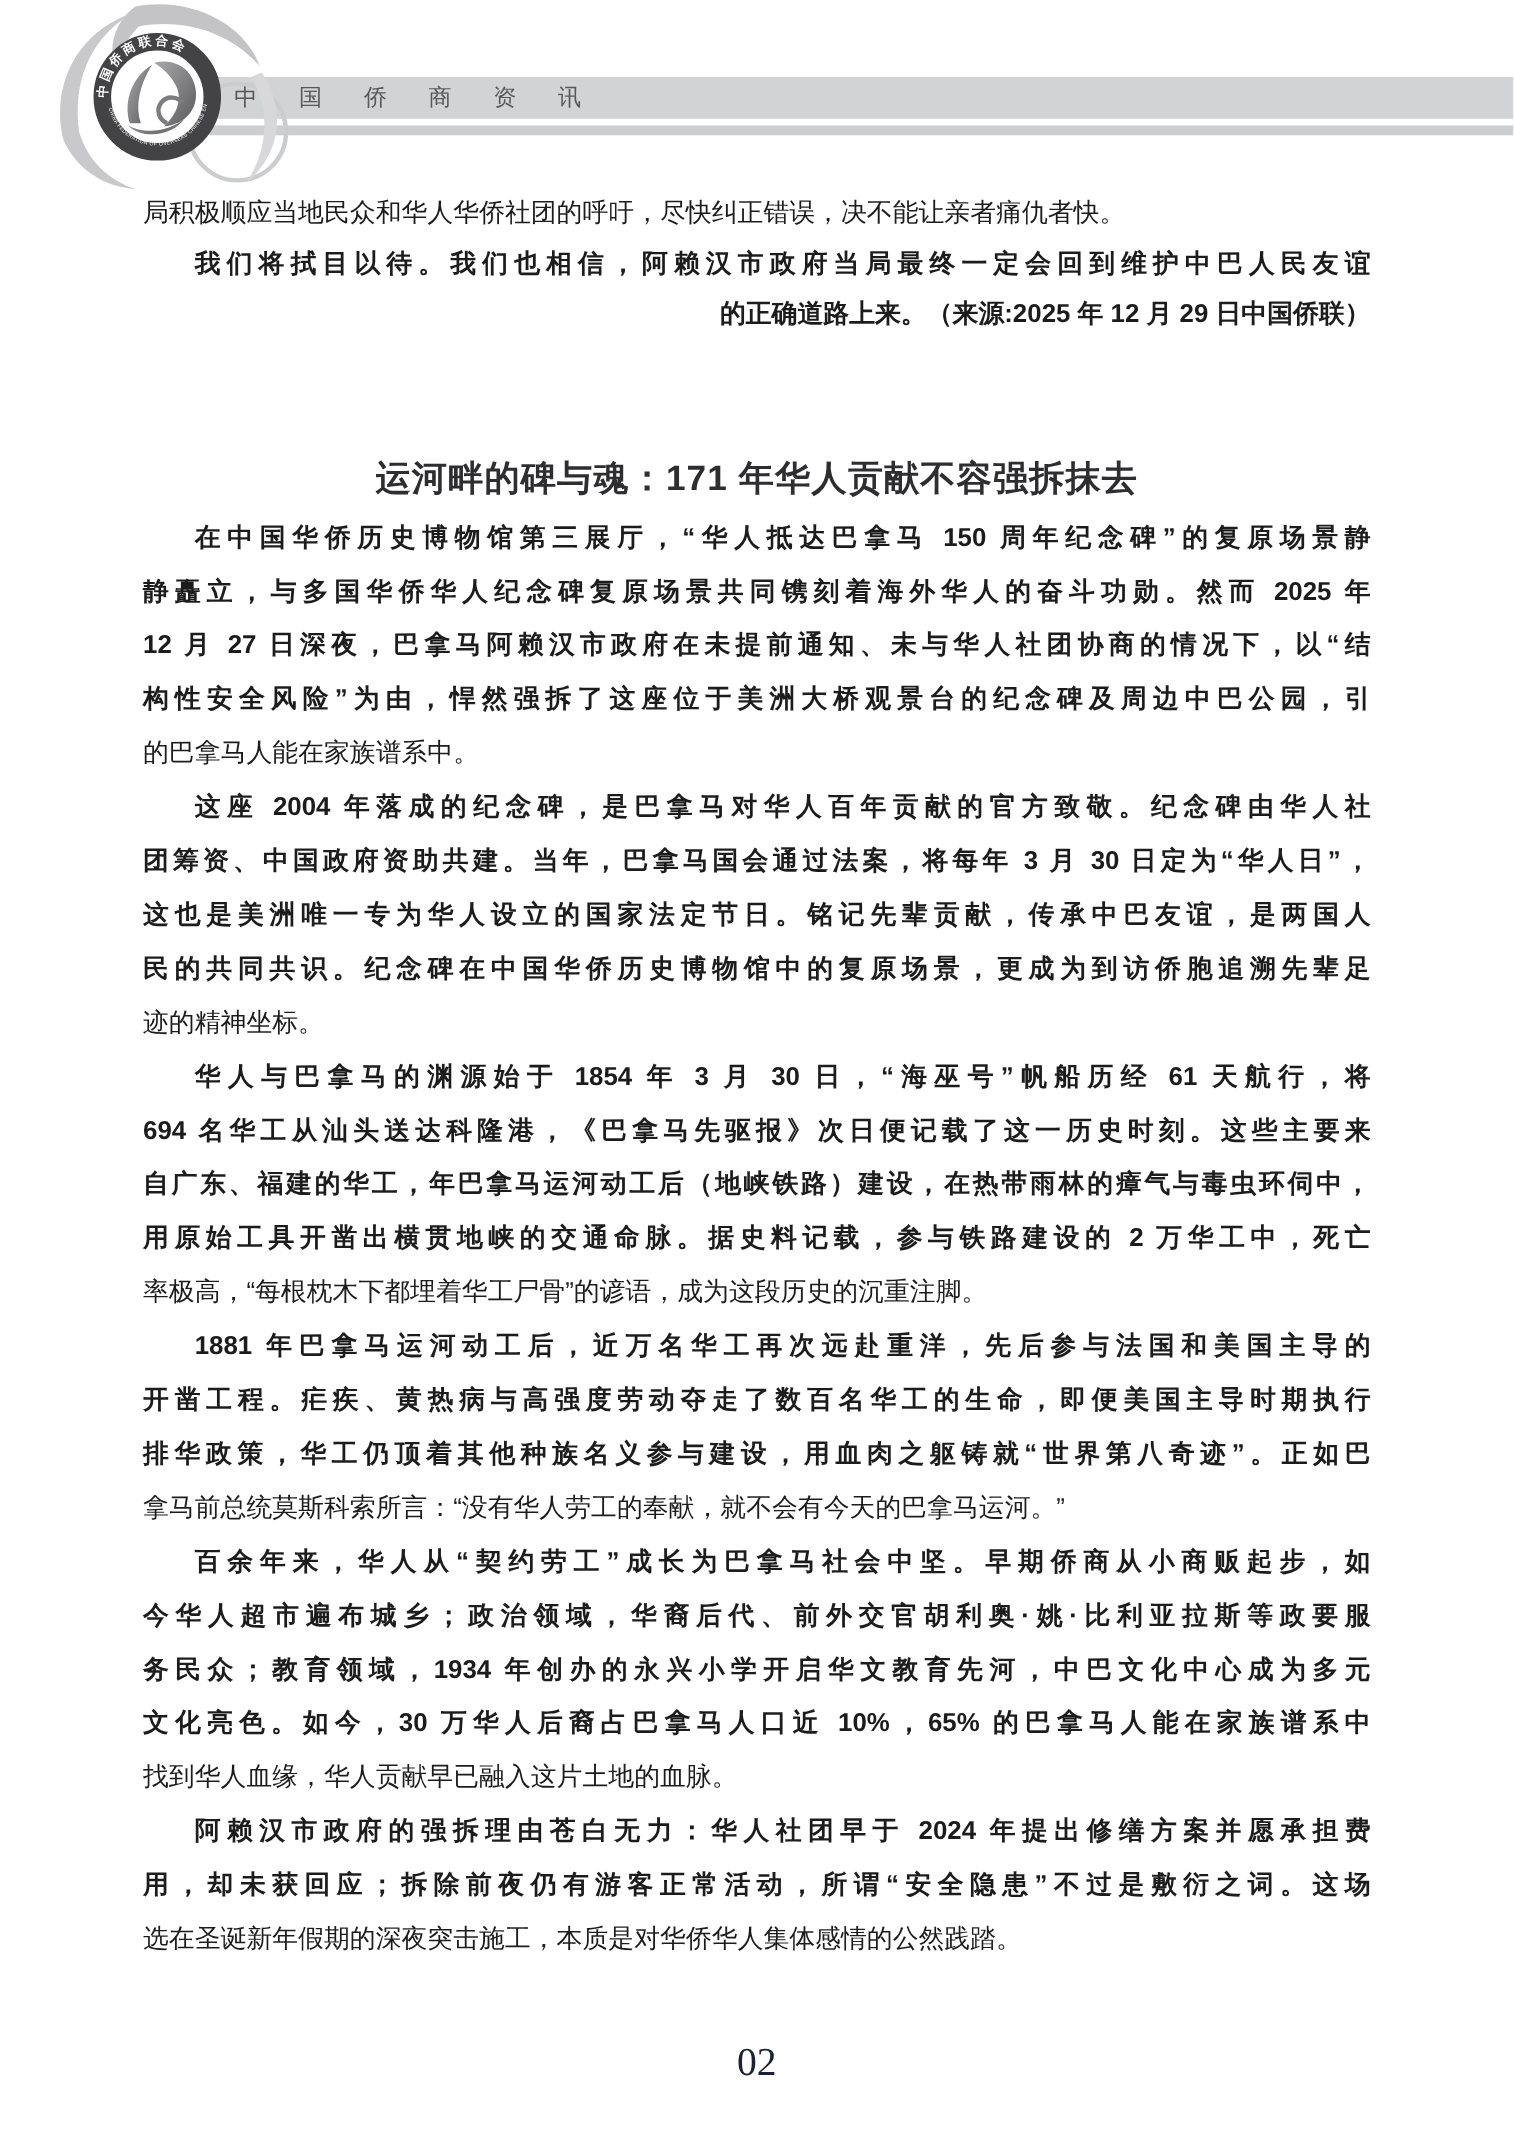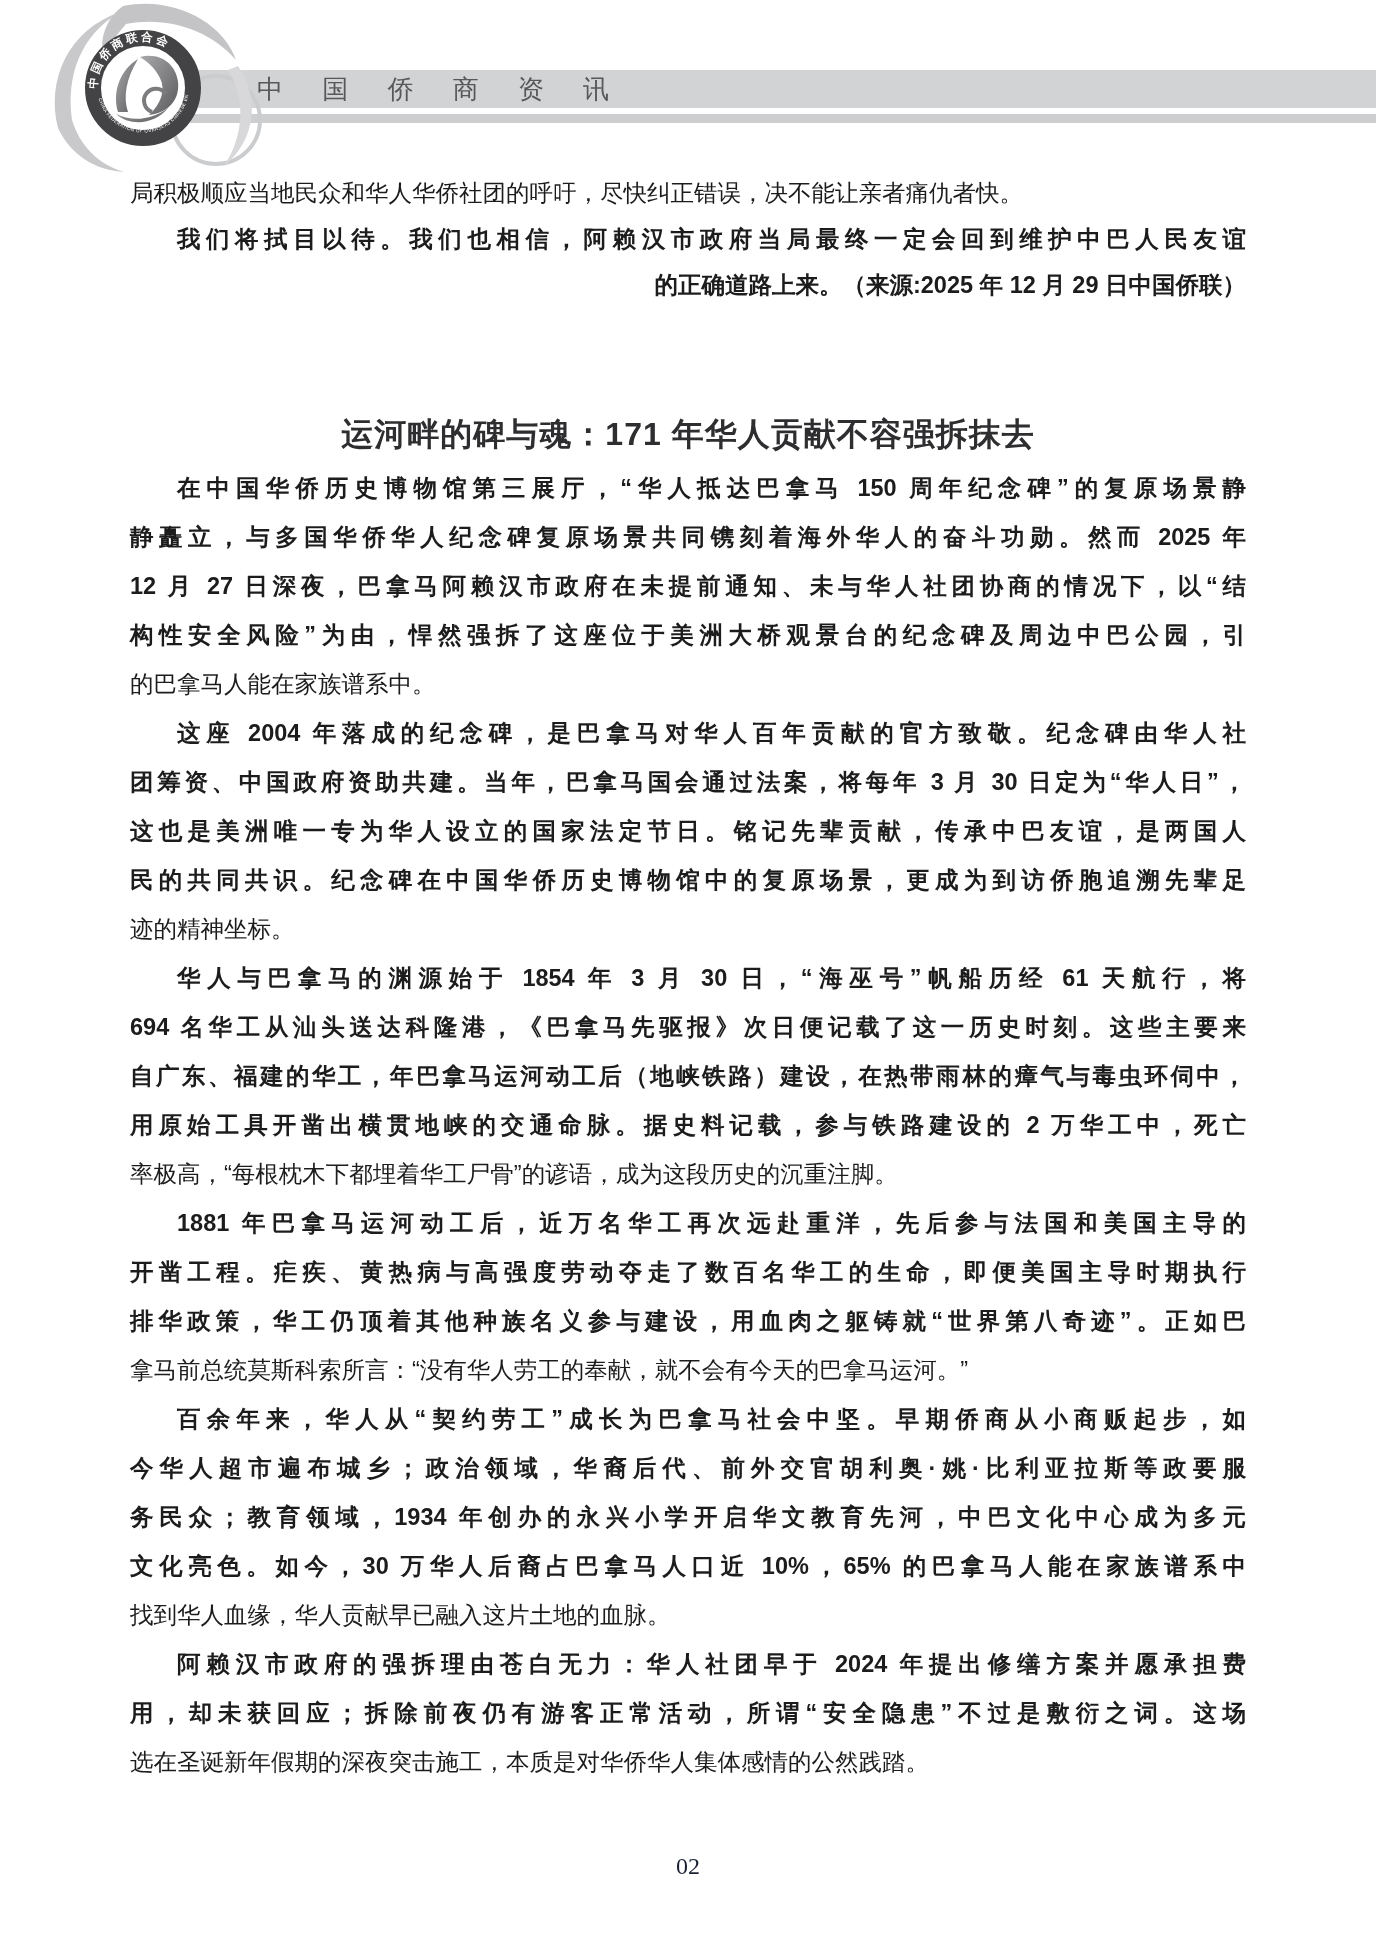--- a/index.html
+++ b/index.html
@@ -9,21 +9,21 @@
     font-family:"Liberation Sans","DejaVu Sans",sans-serif;
     color:#1c1c1c;
   }
   
   .band {
     position:absolute; left:95px; right:0; top:70px; height:38px;
     background:#d2d3d5;
   }
   .band-title {
     position:absolute; left:118px; top:0; height:48px; line-height:38px;
-    font-size:26px; letter-spacing:16px; color:#58585a; white-space:pre;margin-left:44px;
+    font-size:21px; letter-spacing:16px; color:#58585a; white-space:pre;
   }
   .rule {
     position:absolute; left:190px; right:0; top:114px; height:9px;
     background:#cdced0;
   }
   .logo { position:absolute; left:28px; top:0; width:244px; height:178px; }
   
   .textcol { position:absolute; left:130px; width:1116px; font-size:23.5px; }
   .intro   { top:170px;  line-height:46px; }
   .article { top:464px;  line-height:49px; }
@@ -33,21 +33,21 @@
   .flexline { display:flex; justify-content:flex-end; text-align:left;font-weight:bold; }
   .article-title {
     position:absolute; top:392px; left:0; width:100%;
     text-align:center; font-size:32px; font-weight:bold; color:#2e2e30;
     letter-spacing:1px;
   }
   
   .page-num {
     position:absolute; top:1853px; left:0; width:100%;
     text-align:center; font-family:"Liberation Serif","DejaVu Serif",serif;
-    font-size:24px; color:#1c2233;
+    font-size:36px; color:#1c2233;
   }
 </style>
 </head>
 <body>
 
 <div class="page">
 
   <div class="band">
     <span class="band-title">中 国 侨 商 资 讯</span>
   </div>

